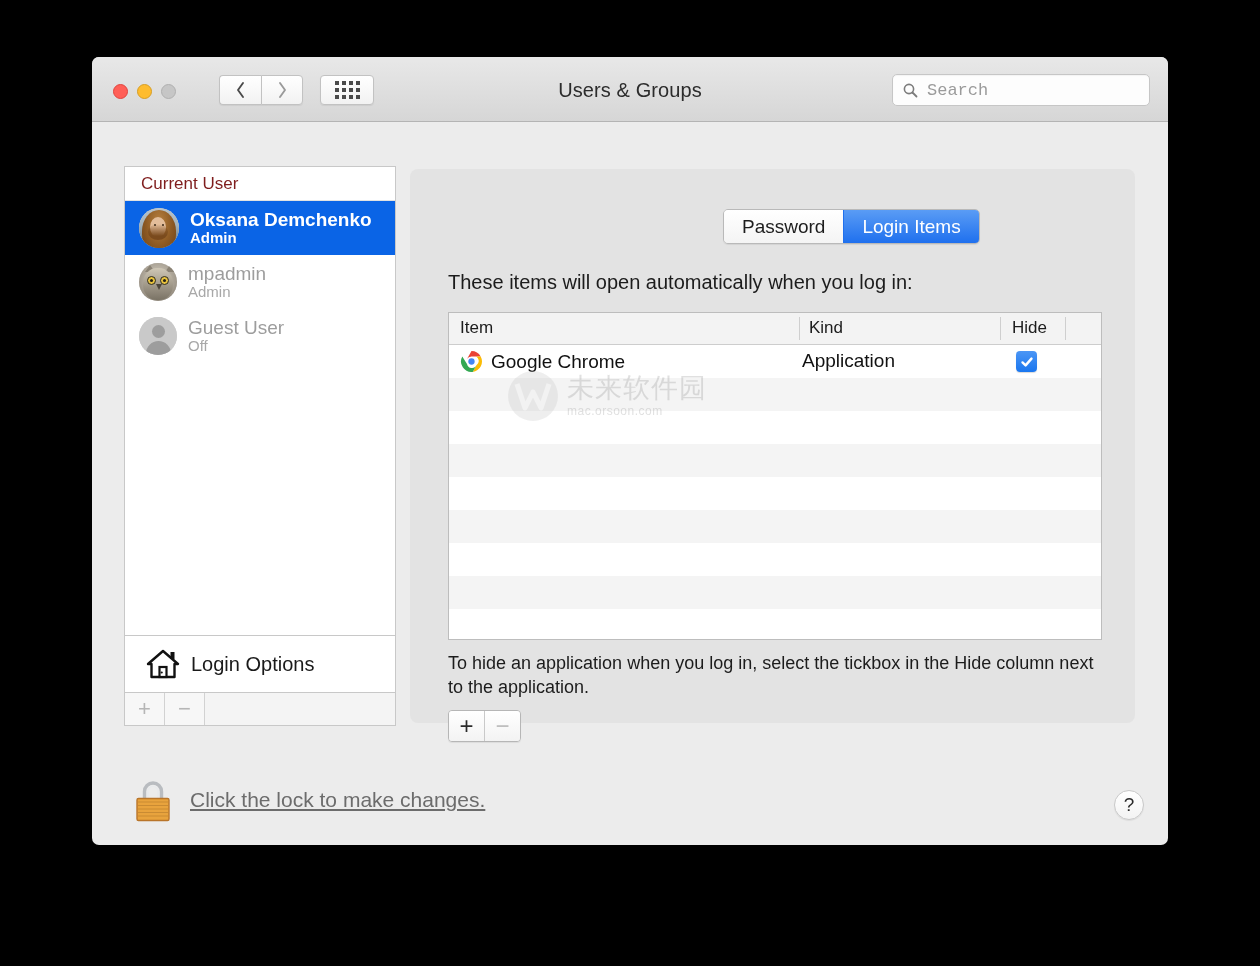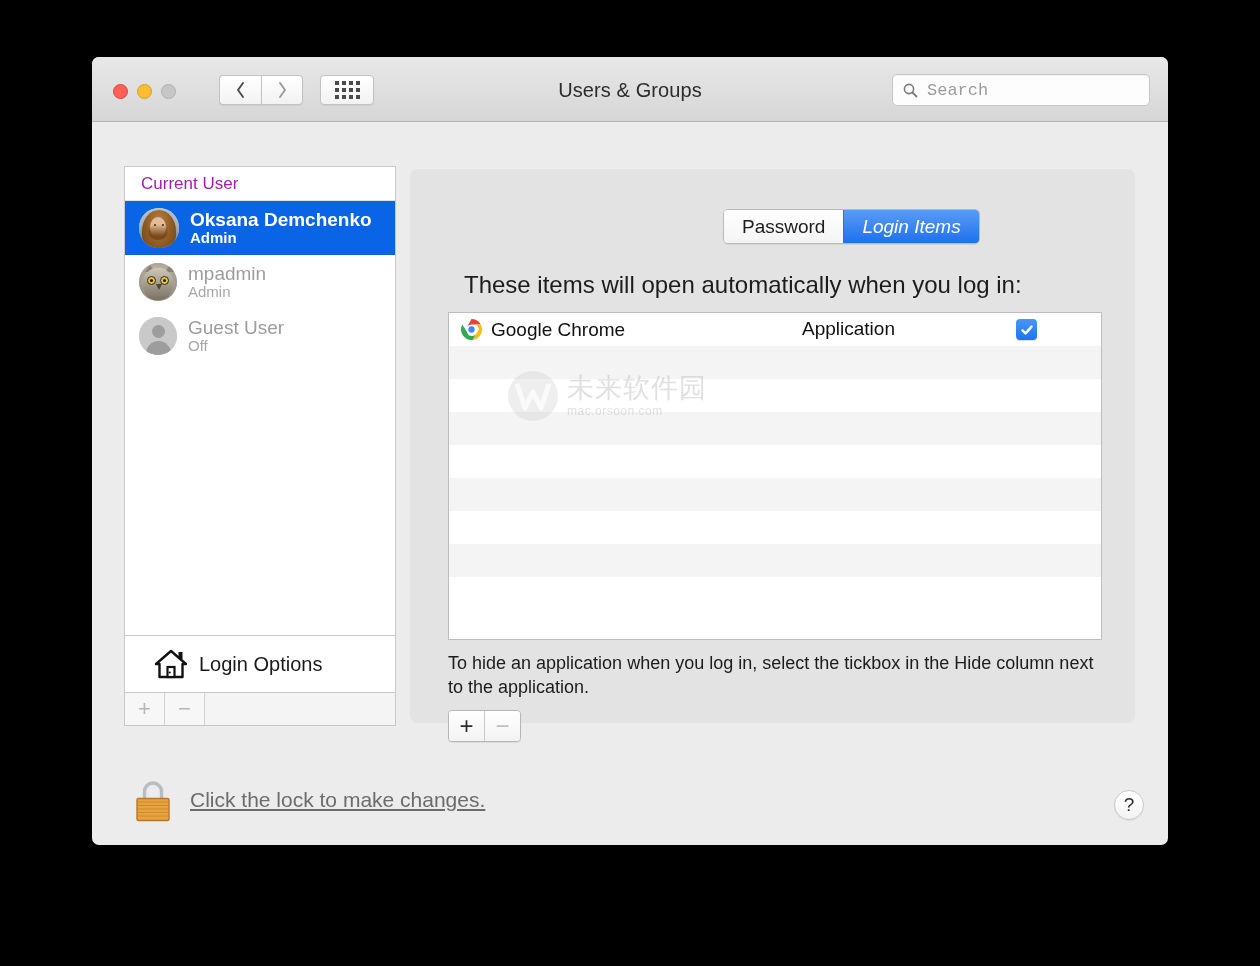--- a/index.html
+++ b/index.html
@@ -106,21 +106,21 @@
     position: absolute;
     left: 32px; top: 109px;
     width: 272px; height: 527px;
     background: #ffffff;
     border: 1px solid #c8c8c8;
     box-sizing: border-box;
   }
   .group-header {
     padding: 7px 0 6px 16px;
     font-size: 17px;
-    color: #a21caf;
+    color: #7f1d1d;
     border-bottom: 1px solid #e2e2e2;
   }
   .group-header.nb { border-bottom: 0; padding-top: 9px; }
 
   .user-row {
     display: flex;
     align-items: center;
     padding: 6px 0 6px 14px;
     box-sizing: border-box;
     height: 54px;
@@ -173,21 +173,21 @@
   .guest-body { position:absolute; left:7px; top:24px; width:25px; height:16px; background:#9d9d9d; border-radius: 13px 13px 0 0; }
 
   #sidebar-spacer { height: 238px; }
 
   #login-options-row {
     position: absolute;
     left: 0; right: 0; bottom: 0;
     height: 57px;
     border-top: 1px solid #c8c8c8;
     display: flex; align-items: center;
-    padding-left: 28px;
+    padding-left: 20px;
     background: #fff;
     box-sizing: border-box;
   }
   .house { width: 36px; height: 32px; margin-right: 10px; flex:0 0 auto; }
   #login-options-label { font-size: 20px; color: #1a1a1a; }
 
   #sidebar-footer {
     position: absolute;
     left: 32px; top: 636px;
     width: 272px; height: 33px;
@@ -222,35 +222,34 @@
     display: flex; align-items: center;
     font-size: 19px;
     background: linear-gradient(to bottom,#ffffff,#f4f4f4);
     color: #1d1d1d;
   }
   .tab + .tab { border-left: 1px solid #b9b9b9; }
   .tab.active {
     background: linear-gradient(to bottom,#5a9cf5 0%, #1f70ee 100%);
     color: #ffffff;
     border-left-color: #1f70ee;
-    font-style: italic;
   }
 
   
   #panel {
     position: absolute;
     left: 318px; top: 112px;
     width: 725px; height: 554px;
     background: #e3e3e3;
     border-radius: 8px;
   }
   #panel-intro {
     position: absolute;
     left: 38px; top: 102px;
-    font-size: 24px; color: #1c1c1c; margin-left: 16px;
+    font-size: 20px; color: #1c1c1c;
   }
 
   
   #table {
     position: absolute;
     left: 38px; top: 143px;
     width: 654px; height: 328px;
     background: #ffffff;
     border: 1px solid #bdbdbd;
     box-sizing: border-box;
@@ -471,20 +470,28 @@
   <div id="sidebar-footer">
     <div class="sfbtn">+</div>
     <div class="sfbtn">−</div>
   </div>
 
   <div id="panel">
 
     <div id="panel-intro">These items will open automatically when you log in:</div>
 
     <div id="table">
+      <div id="table-head">
+        <span class="th" style="left:11px">Item</span>
+        <span class="divider" style="left:350px"></span>
+        <span class="th" style="left:360px">Kind</span>
+        <span class="divider" style="left:551px"></span>
+        <span class="th" style="left:563px">Hide</span>
+        <span class="divider" style="left:616px"></span>
+      </div>
 
       <div class="trow">
         <div class="c-item">
           <svg class="chrome-icon" viewBox="0 0 48 48">
             <path d="M24 2 A22 22 0 0 1 43.2 13.4 L24 13.4 A10.6 10.6 0 0 0 14.6 19 Z" fill="#ea4335"></path>
             <path d="M43.2 13.4 A22 22 0 0 1 26.6 45.8 L34.6 31.4 A10.6 10.6 0 0 0 33.4 13.4 Z" fill="#fbbc05"></path>
             <path d="M26.6 45.8 A22 22 0 0 1 4.8 13.4 L14.6 29 A10.6 10.6 0 0 0 34.6 31.4 Z" fill="#34a853"></path>
             <circle cx="24" cy="24" r="9.6" fill="#ffffff"></circle>
             <circle cx="24" cy="24" r="6.6" fill="#4285f4"></circle>
           </svg>

